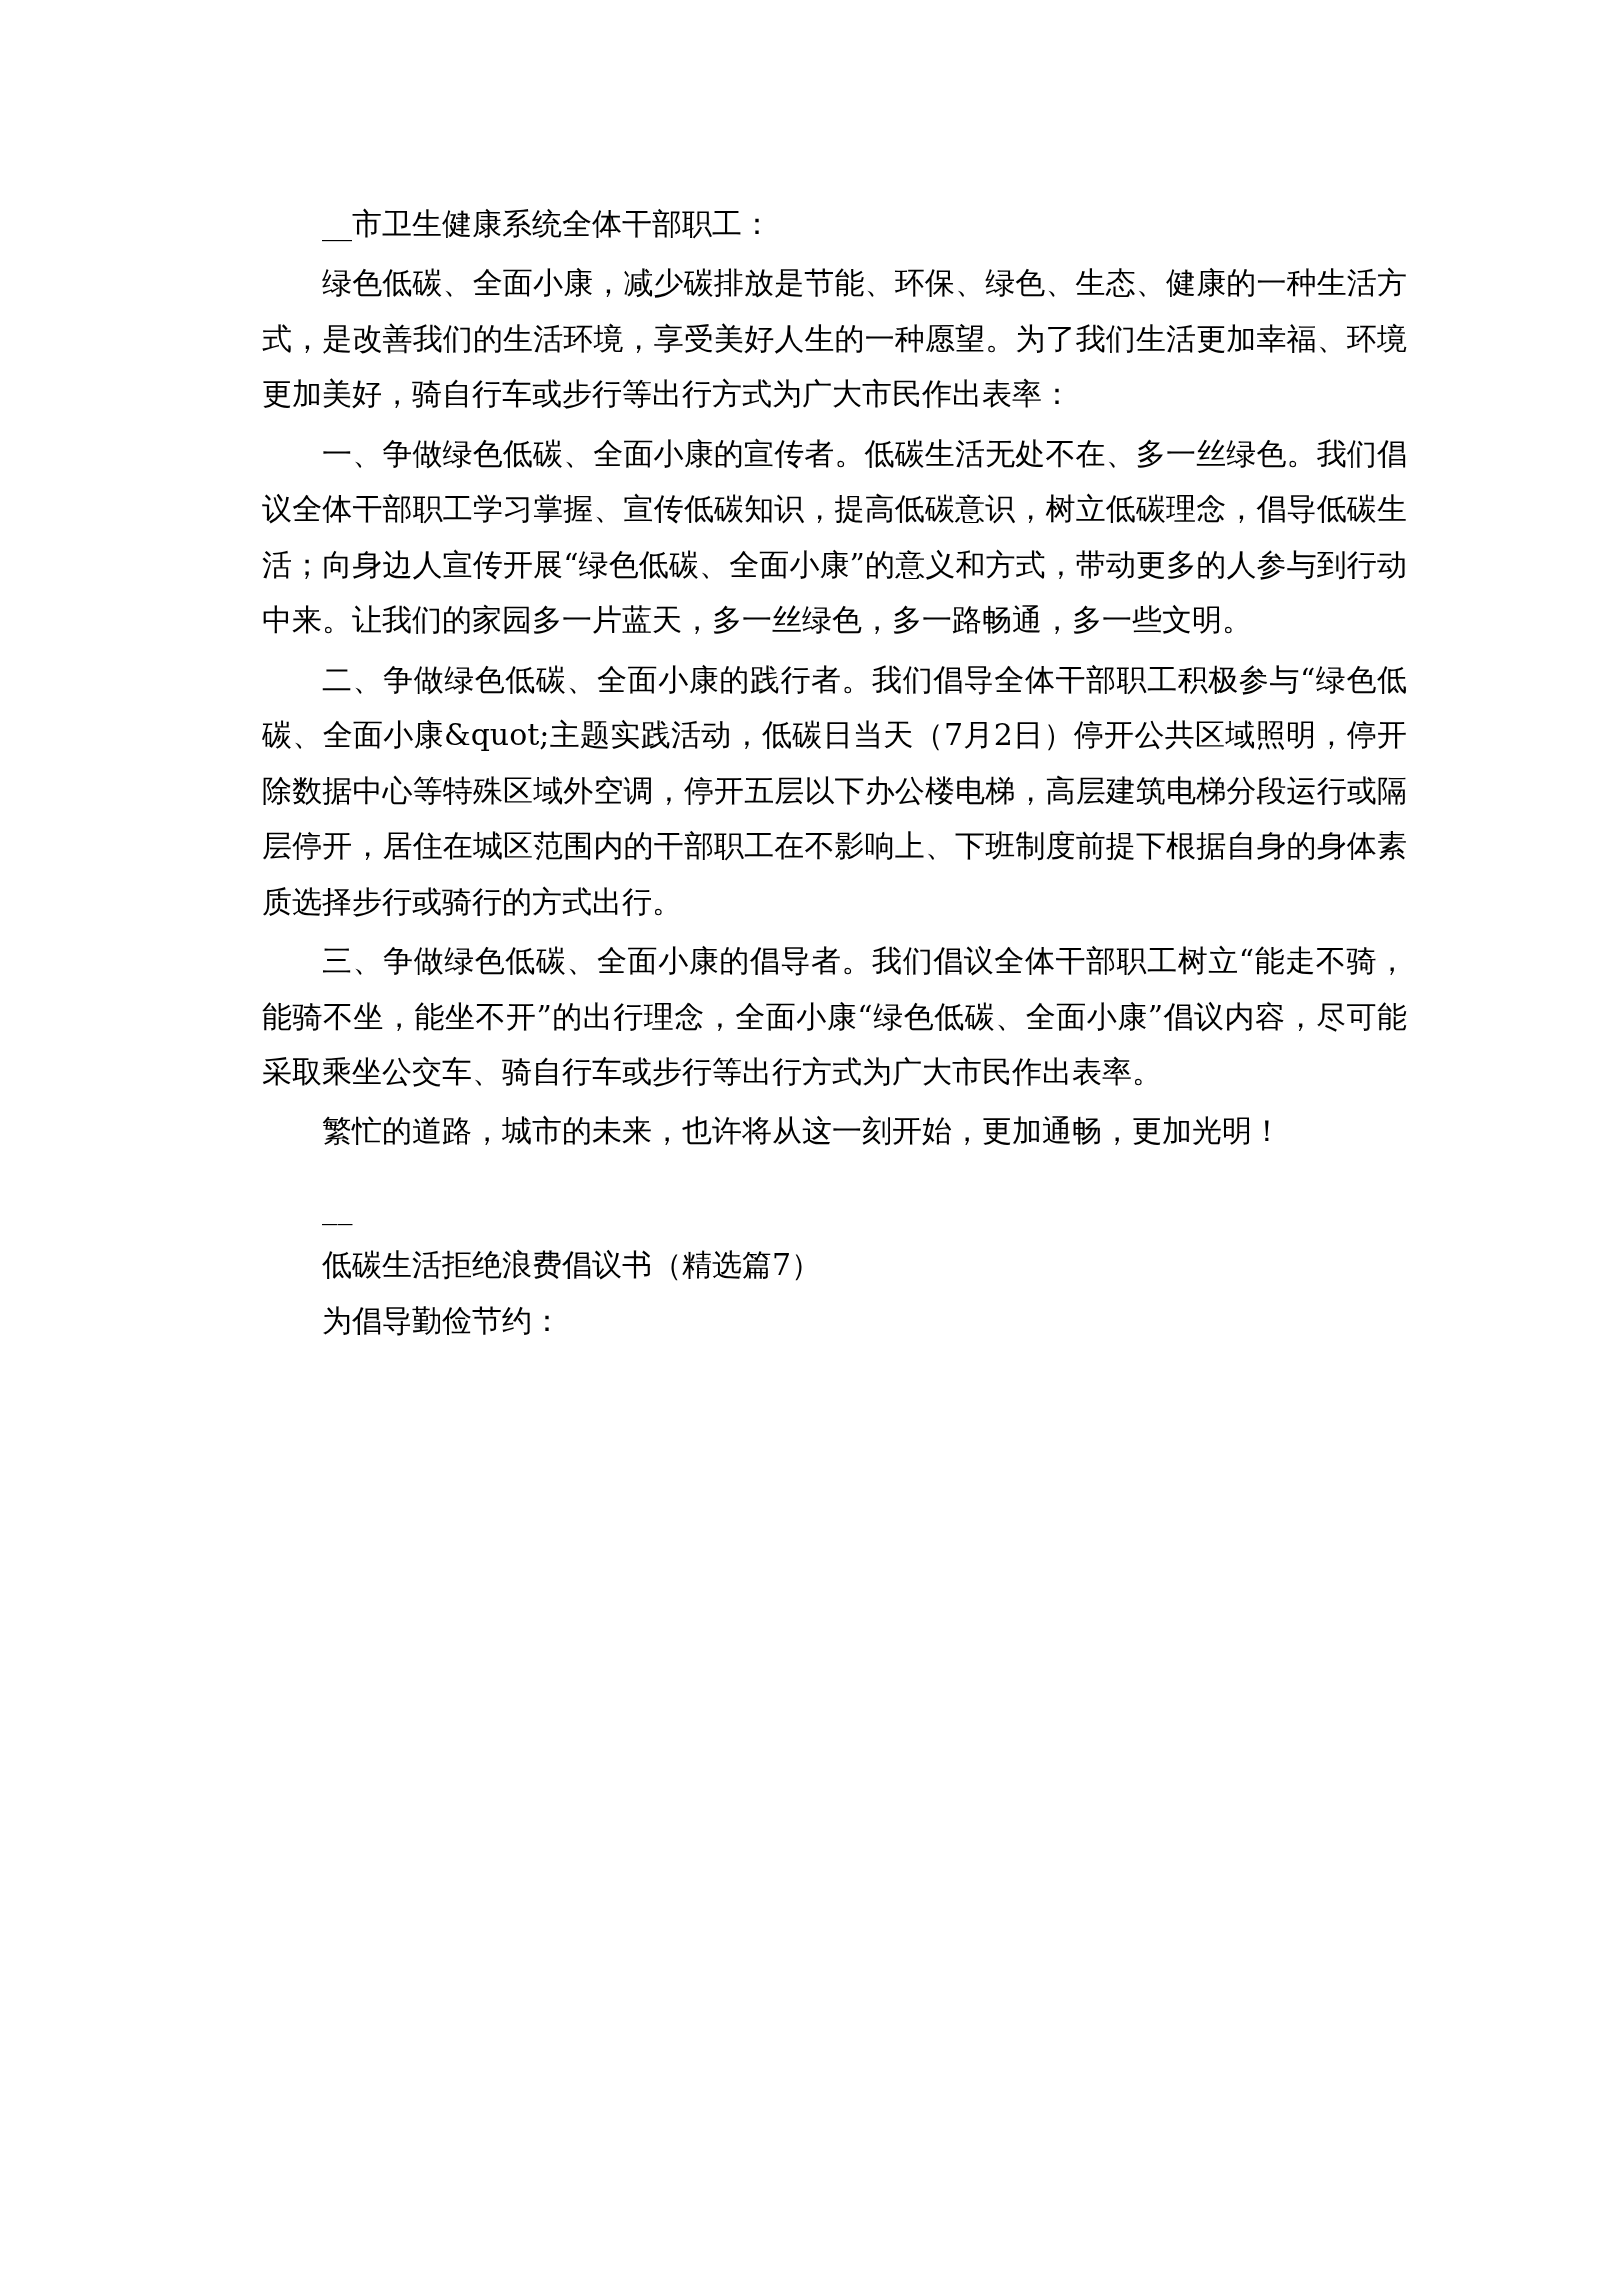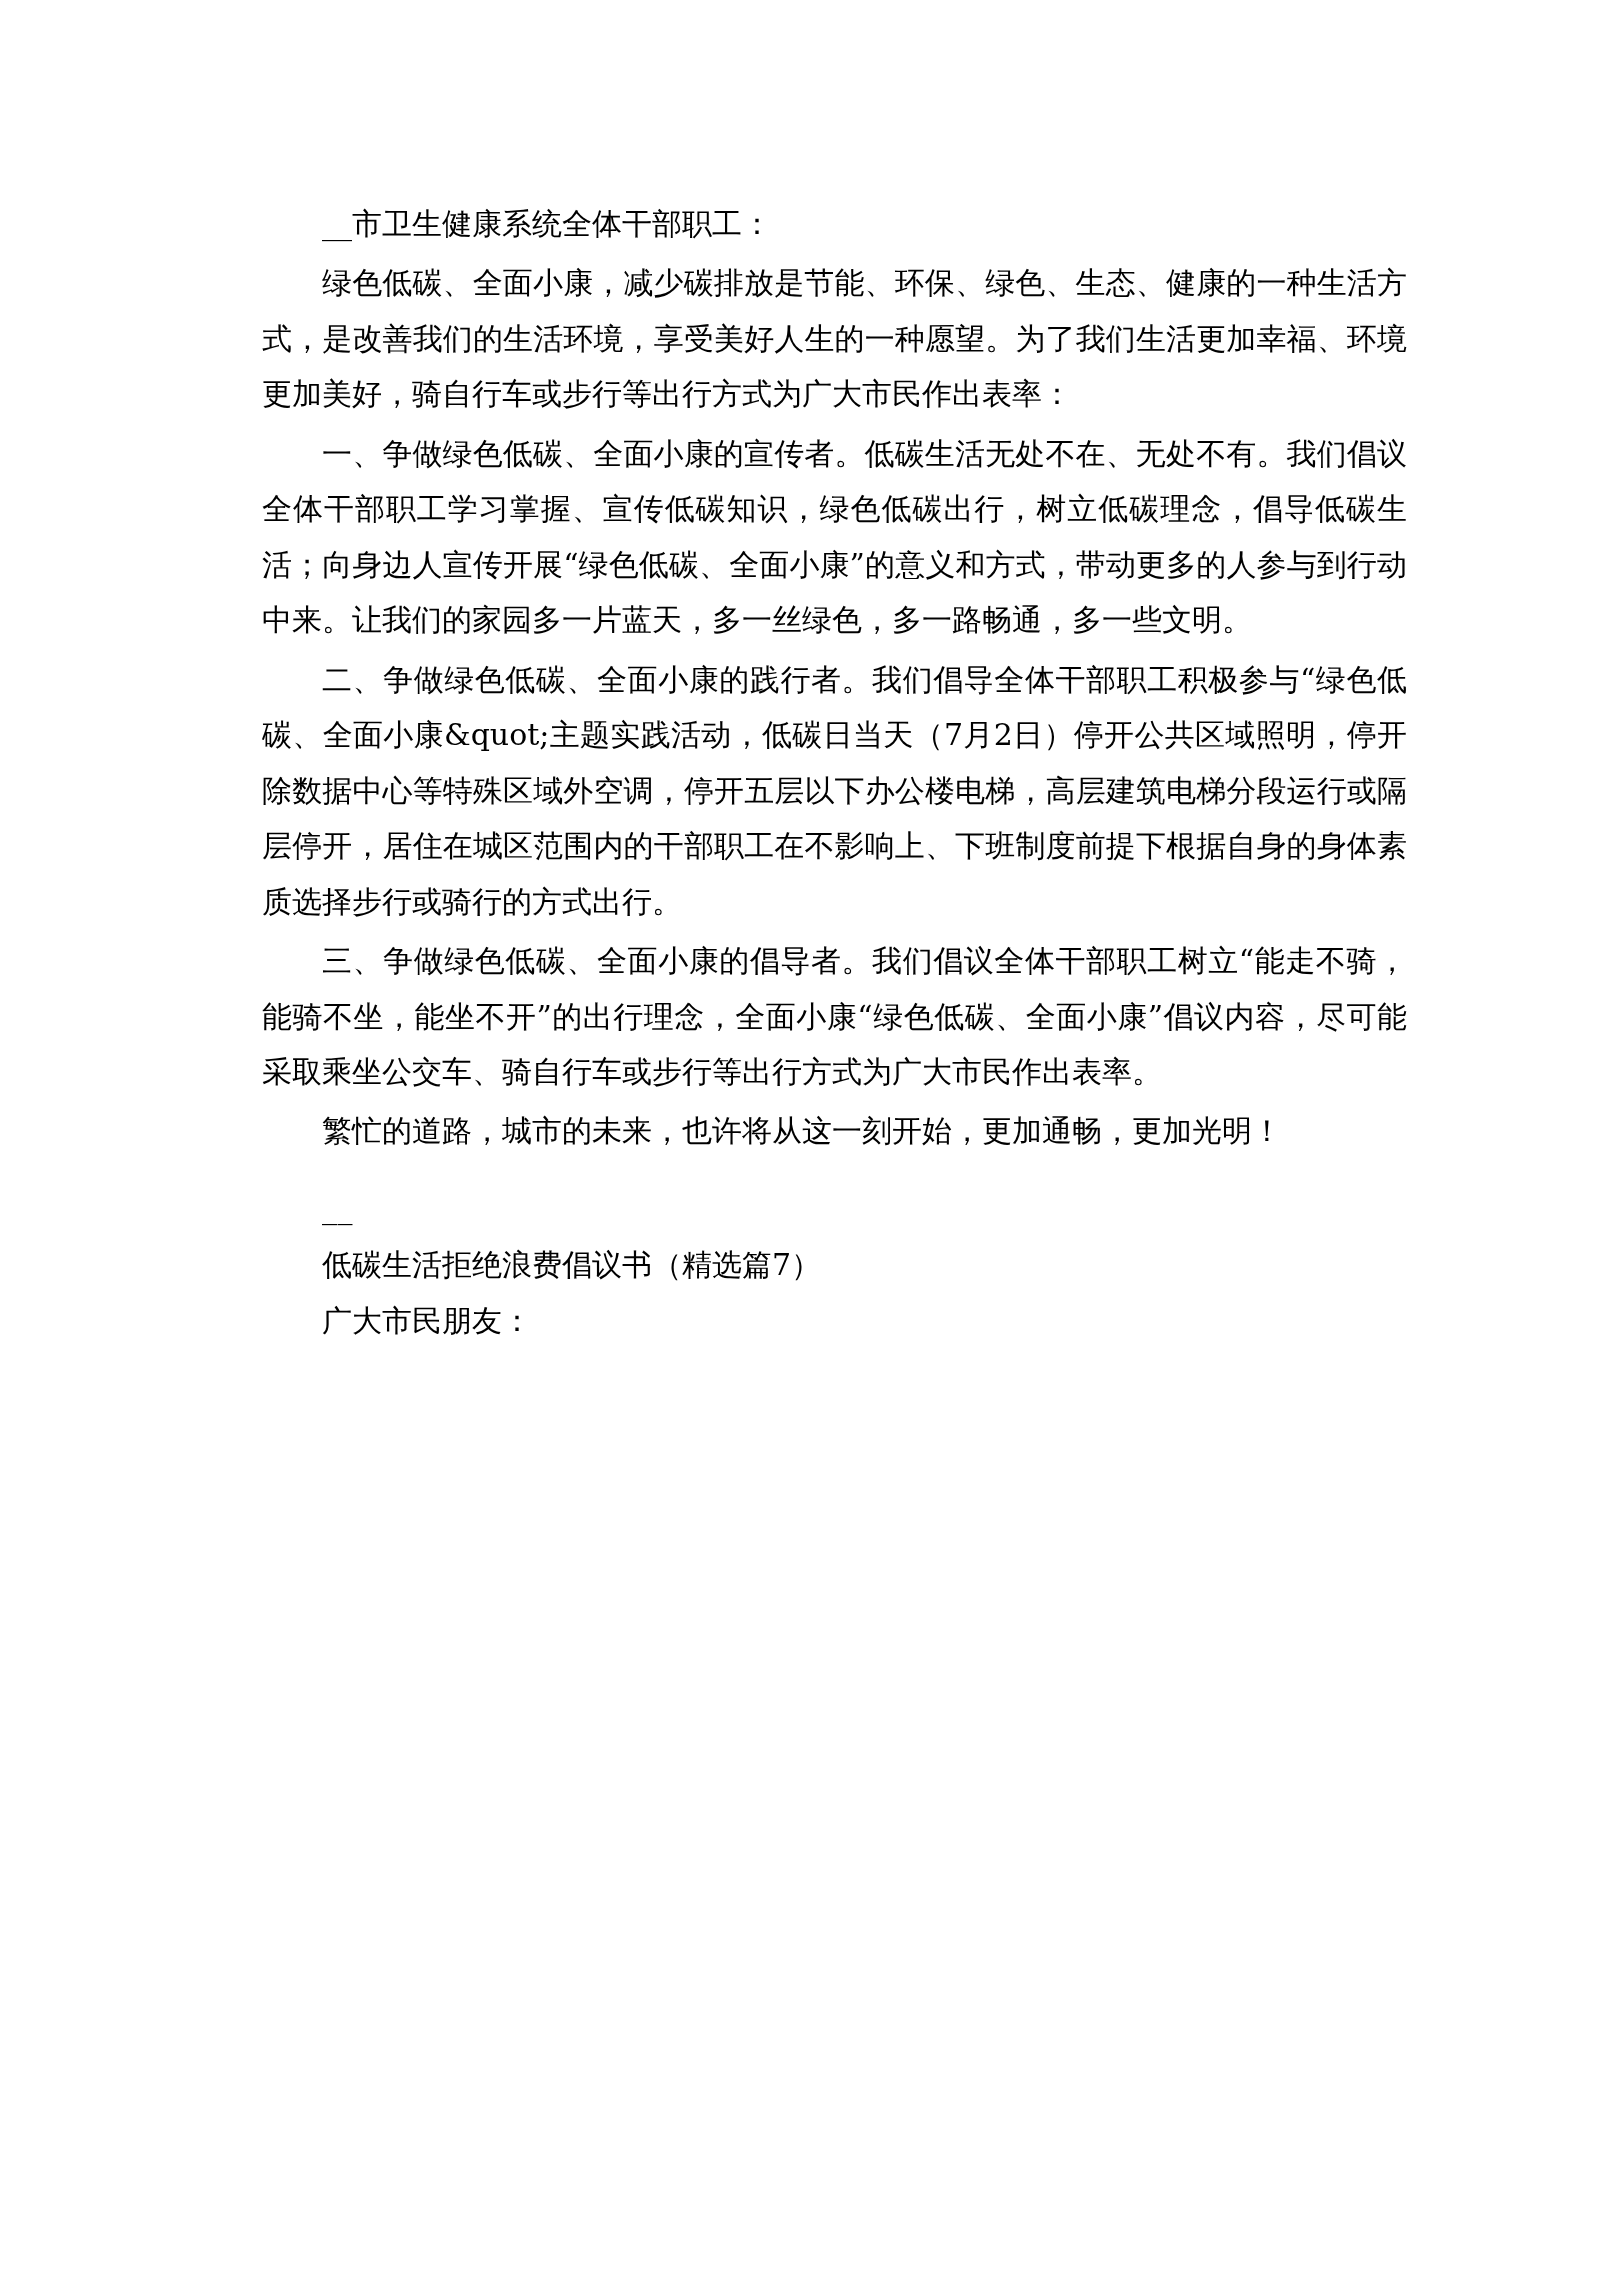--- a/index.html
+++ b/index.html
@@ -49,34 +49,34 @@
 </head>
 <body>
 
 <div class="page">
   <div class="doc">
 
     <p class="indent">__市卫生健康系统全体干部职工：</p>
 
     <p class="indent">绿色低碳、全面小康，减少碳排放是节能、环保、绿色、生态、健康的一种生活方式，是改善我们的生活环境，享受美好人生的一种愿望。为了我们生活更加幸福、环境更加美好，骑自行车或步行等出行方式为广大市民作出表率：</p>
 
-    <p class="indent">一、争做绿色低碳、全面小康的宣传者。低碳生活无处不在、无处不有。我们倡议全体干部职工学习掌握、宣传低碳知识，绿色低碳出行，树立低碳理念，倡导低碳生活；向身边人宣传开展“绿色低碳、全面小康”的意义和方式，带动更多的人参与到行动中来。让我们的家园多一片蓝天，多一丝绿色，多一路畅通，多一些文明。</p>
+    <p class="indent">一、争做绿色低碳、全面小康的宣传者。低碳生活无处不在、多一丝绿色。我们倡议全体干部职工学习掌握、宣传低碳知识，提高低碳意识，树立低碳理念，倡导低碳生活；向身边人宣传开展“绿色低碳、全面小康”的意义和方式，带动更多的人参与到行动中来。让我们的家园多一片蓝天，多一丝绿色，多一路畅通，多一些文明。</p>
 
     <p class="indent">二、争做绿色低碳、全面小康的践行者。我们倡导全体干部职工积极参与“绿色低碳、全面小康&amp;quot;主题实践活动，低碳日当天（7月2日）停开公共区域照明，停开除数据中心等特殊区域外空调，停开五层以下办公楼电梯，高层建筑电梯分段运行或隔层停开，居住在城区范围内的干部职工在不影响上、下班制度前提下根据自身的身体素质选择步行或骑行的方式出行。</p>
 
     <p class="indent">三、争做绿色低碳、全面小康的倡导者。我们倡议全体干部职工树立“能走不骑，能骑不坐，能坐不开”的出行理念，全面小康“绿色低碳、全面小康”倡议内容，尽可能采取乘坐公交车、骑自行车或步行等出行方式为广大市民作出表率。</p>
 
     <p class="indent">繁忙的道路，城市的未来，也许将从这一刻开始，更加通畅，更加光明！</p>
 
 
     <div class="spacer-sm"></div>
 
     <p class="dashline">__</p>
 
 
     <p class="indent tight">低碳生活拒绝浪费倡议书（精选篇7）</p>
 
-    <p class="indent tight">广大市民朋友：</p>
+    <p class="indent tight">为倡导勤俭节约：</p>
 
 
   </div>
 </div>
 
 
 </body></html>

